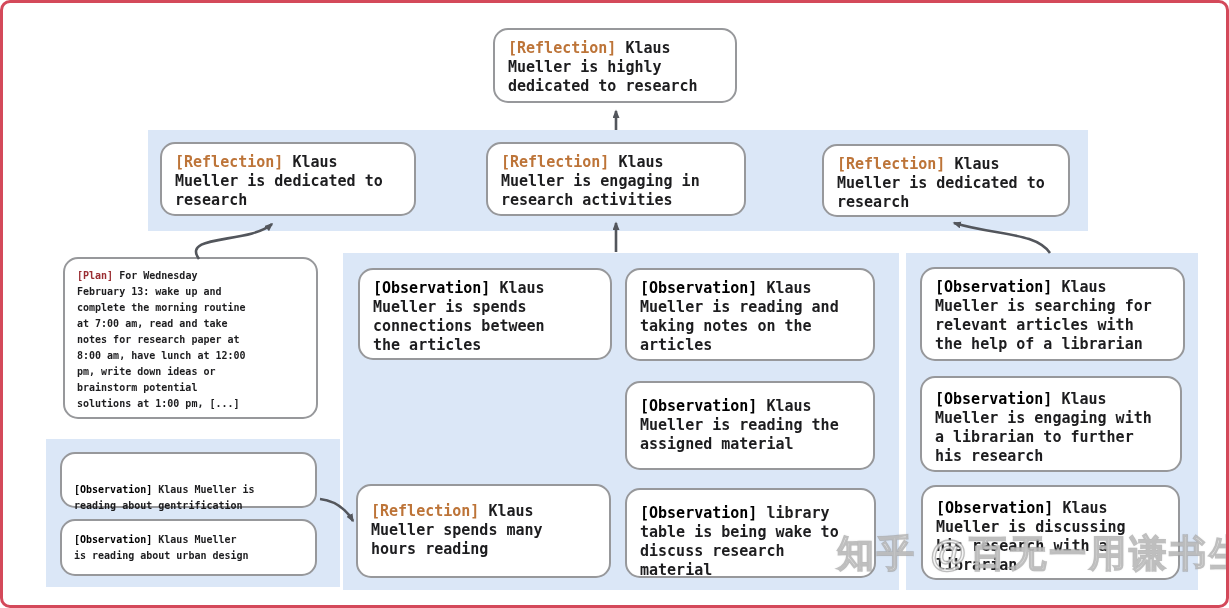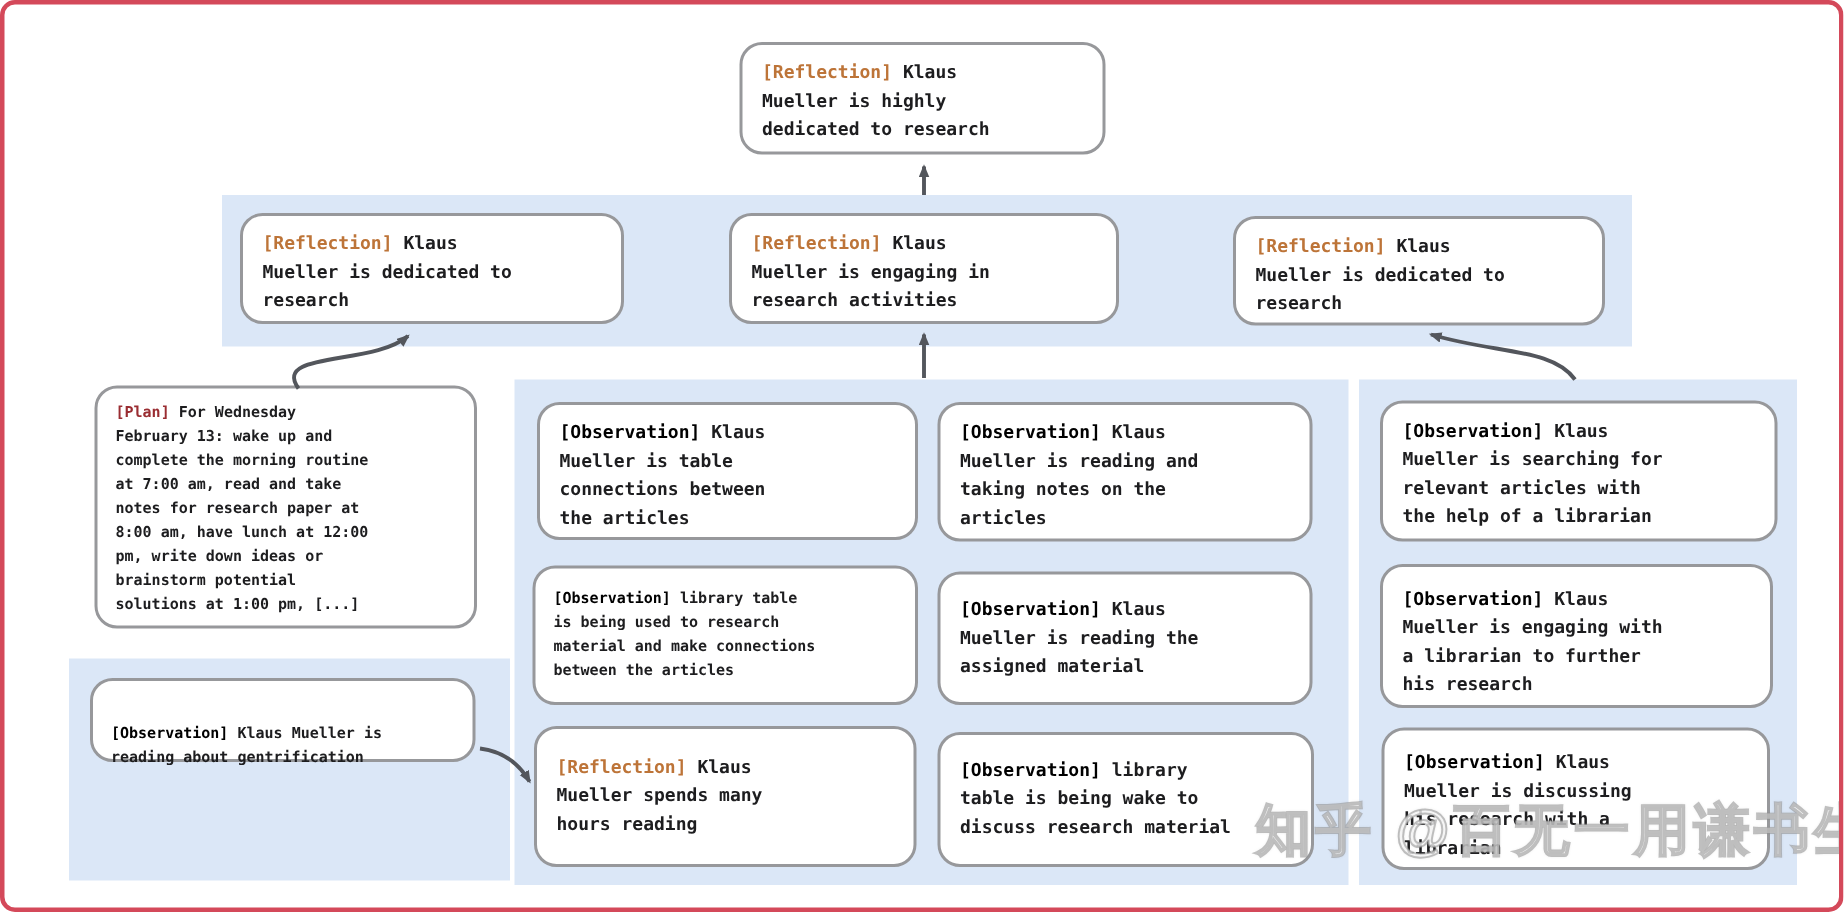--- a/index.html
+++ b/index.html
@@ -29,21 +29,21 @@
   .node {
     position: absolute;
     background: #ffffff;
     border: 2px solid #97989b;
     border-radius: 15px;
     color: #1d1d1f;
     font-weight: bold;
     z-index: 2;
   }
   .node .txt { white-space: pre-line; }
-  .node.large { font-size: 12px; line-height: 19px; padding: 9px 13px; }
+  .node.large { font-size: 15px; line-height: 19px; padding: 9px 13px; }
   .node.small { font-size: 10px; line-height: 16px; padding: 9px 12px; }
 
   .tag { font-weight: bold; }
   .tag.reflection  { color: #bd7438; }
   .tag.observation { color: #000000; }
   .tag.plan        { color: #9a2d32; }
 
   #n-top   { left: 490px; top: 25px;  width: 244px; height: 75px; }
   #n-r2l   { left: 157px; top: 139px; width: 256px; height: 74px; }
   #n-r2m   { left: 483px; top: 139px; width: 260px; height: 74px; }
@@ -142,34 +142,32 @@
 pm, write down ideas or
 brainstorm potential
 solutions at 1:00 pm, [...]</span>
   </div>
 
   <div class="node small" id="n-obs1">
     <span class="tag observation">[Observation]</span> <span class="txt">Klaus Mueller is
 reading about gentrification</span>
   </div>
 
+  <div class="node small" id="n-obs2">
+    <span class="tag observation">[Observation]</span> <span class="txt">Klaus Mueller
+is reading about urban design</span>
+  </div>
 
   <div class="node large" id="n-a1">
     <span class="tag observation">[Observation]</span> <span class="txt">Klaus
-Mueller is table
+Mueller is spends
 connections between
 the articles</span>
   </div>
 
-  <div class="node small" id="n-a2">
-    <span class="tag observation">[Observation]</span> <span class="txt">library table
-is being used to research
-material and make connections
-between the articles</span>
-  </div>
 
   <div class="node large" id="n-a3">
     <span class="tag reflection">[Reflection]</span> <span class="txt">Klaus
 Mueller spends many
 hours reading</span>
   </div>
 
   <div class="node large" id="n-b1">
     <span class="tag observation">[Observation]</span> <span class="txt">Klaus
 Mueller is reading and

